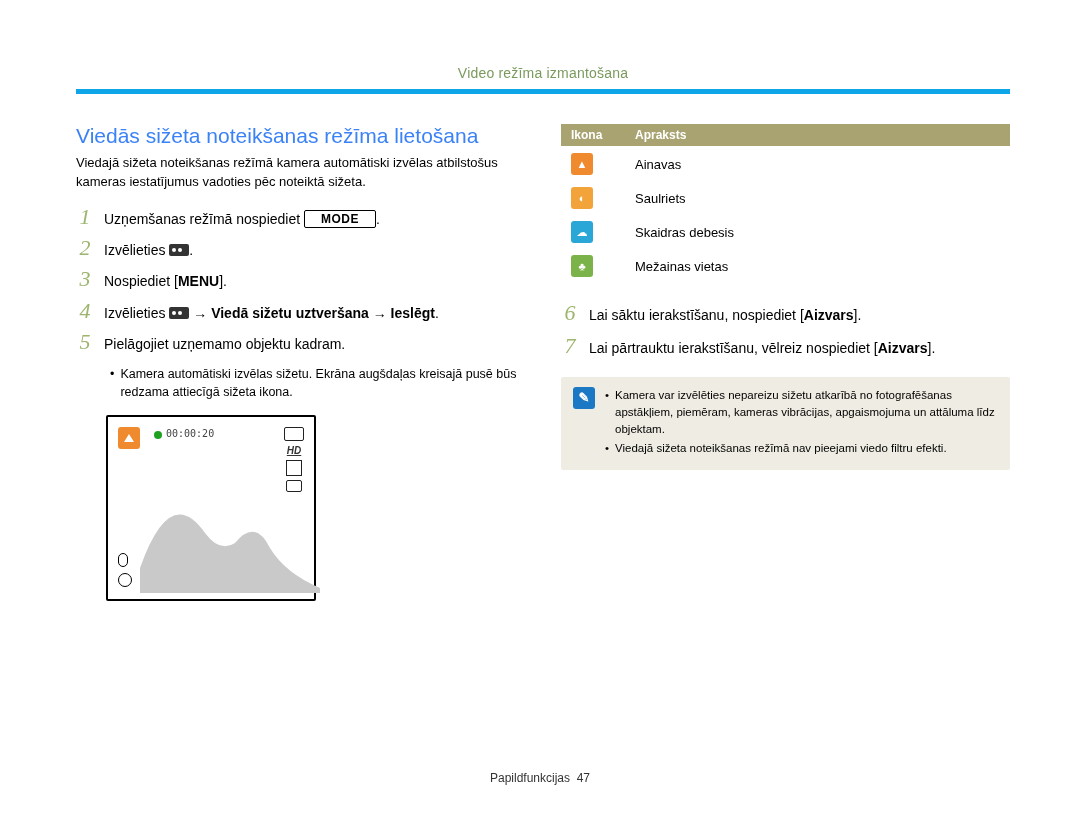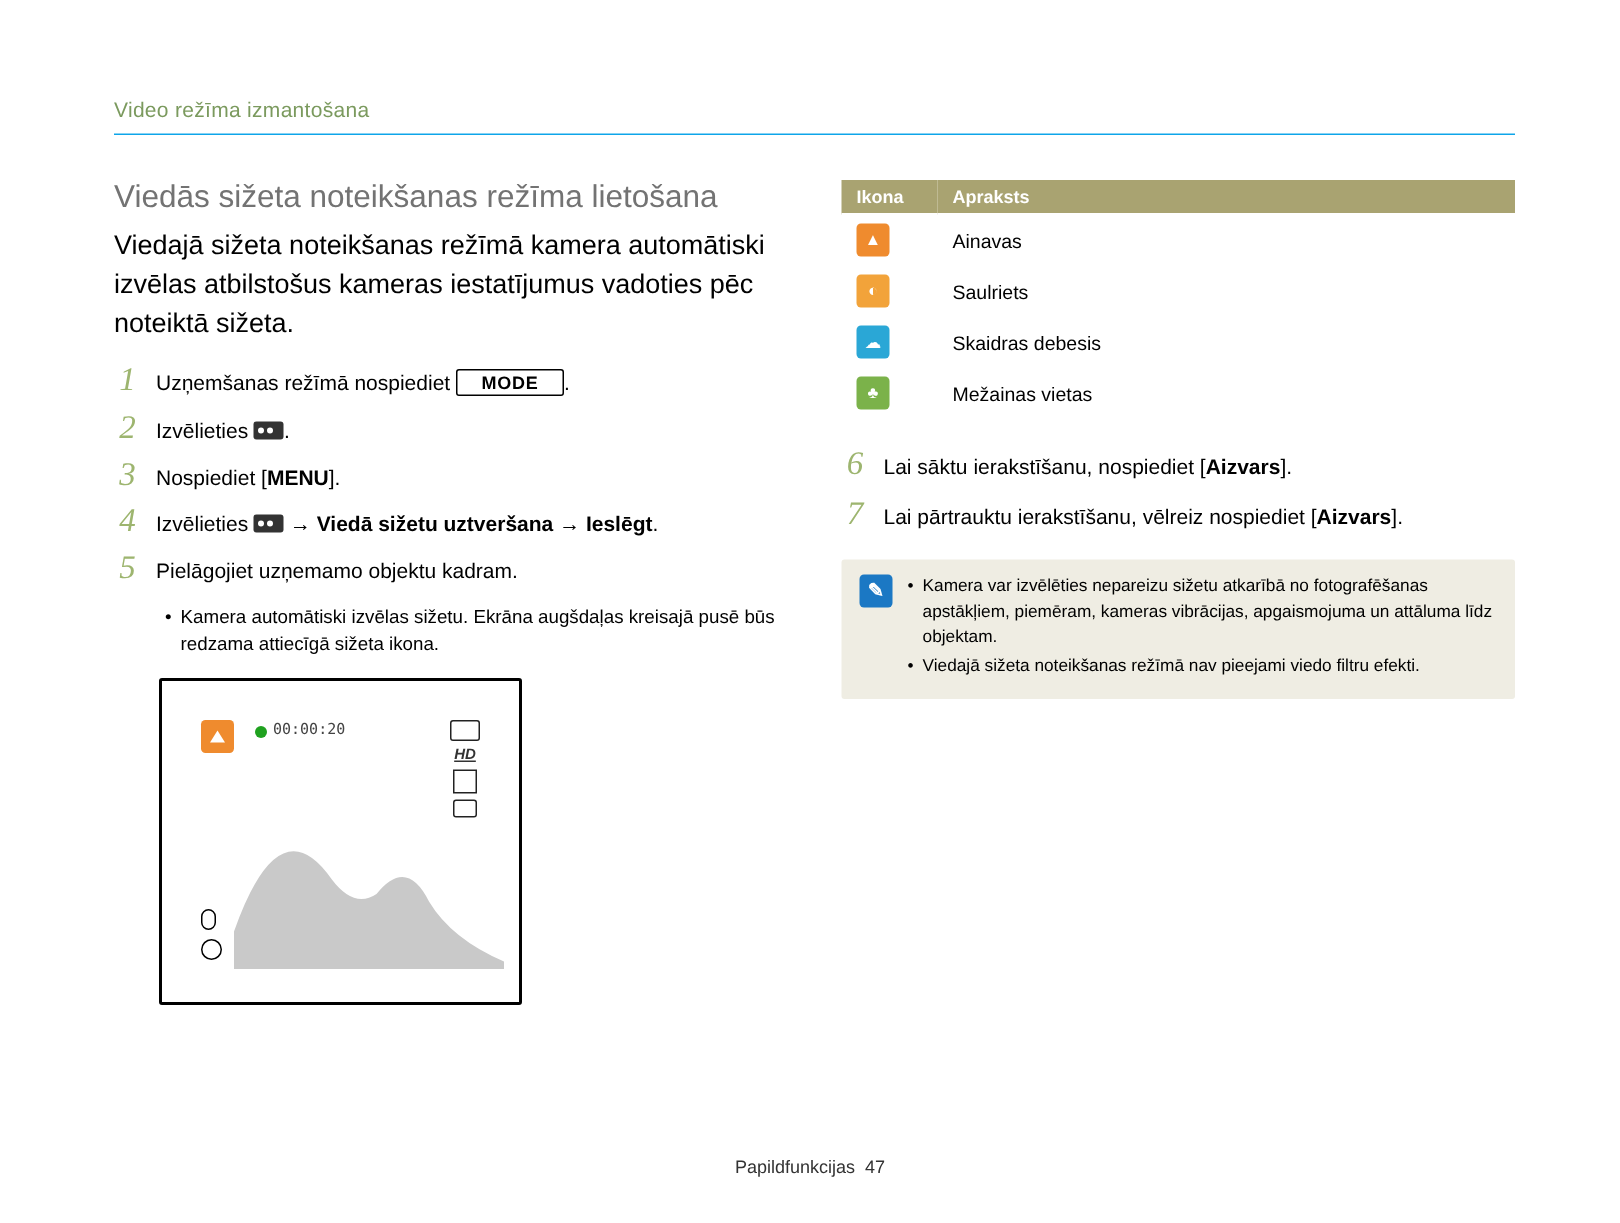--- a/index.html
+++ b/index.html
@@ -9,34 +9,35 @@
     background: #fff;
     font-family: Arial, Helvetica, sans-serif;
     color: #000;
     position: relative;
     padding: 65px 70px 0 76px;
   }
   .page-header {
     color: #7b9a5e;
     font-size: 14px;
     letter-spacing: 0.2px;
-    border-bottom: 1px solid #0ea5e9;
+    border-bottom: 5px solid #0ea5e9;
     padding-bottom: 8px;
     margin-bottom: 30px;
+    text-align: center;
   }
   .columns { display: flex; gap: 36px; }
   .col { flex: 1 1 0; }
   .main-title {
-    color: #737373;
+    color: #3b82f6;
     font-size: 21px;
     font-weight: 400;
     margin-bottom: 6px;
   }
   .intro-text {
-    font-size: 18px;
+    font-size: 13px;
     line-height: 1.45;
     margin-bottom: 14px;
   }
   .step-row {
     display: flex;
     align-items: flex-start;
     gap: 10px;
     margin-top: 8px;
   }
   .step-num {
@@ -85,24 +86,24 @@
   .camera-icon::before{
     content:""; position:absolute; left:3px; width:4px; height:4px; border-radius:50%; background:#fff;
   }
   .camera-icon::after{
     content:""; position:absolute; left:9px; width:4px; height:4px; border-radius:50%; background:#fff;
   }
 
   
   .screen-mock {
     margin: 14px 0 0 30px;
-    width: 242px;
+    width: 210px;
     border: 2px solid #000;
     border-radius: 2px;
-    padding: 22px;
+    padding: 6px;
     background: #fff;
   }
   .screen-inner { position: relative; height: 170px; background: #fff; }
   .orange-sq {
     position:absolute; top:4px; left:4px;
     width:22px; height:22px; border-radius:3px; background:#ef8b2e;
     display:flex; align-items:center; justify-content:center;
   }
   .orange-sq .tri {
     width:0;height:0;

